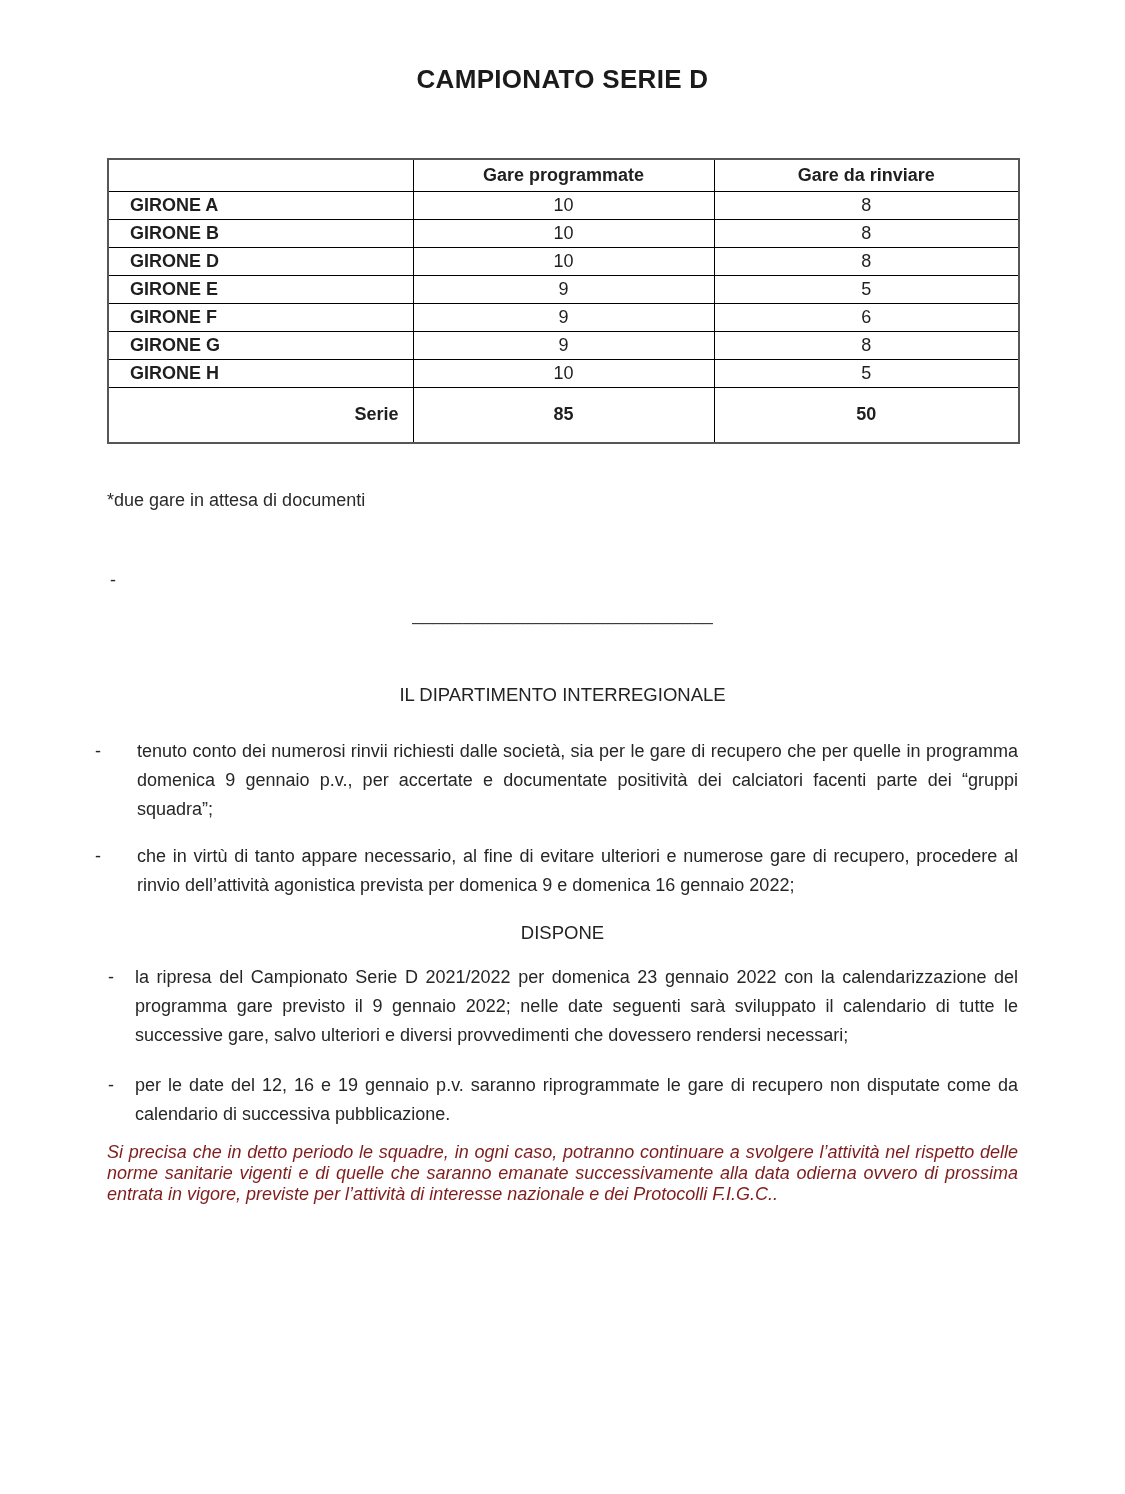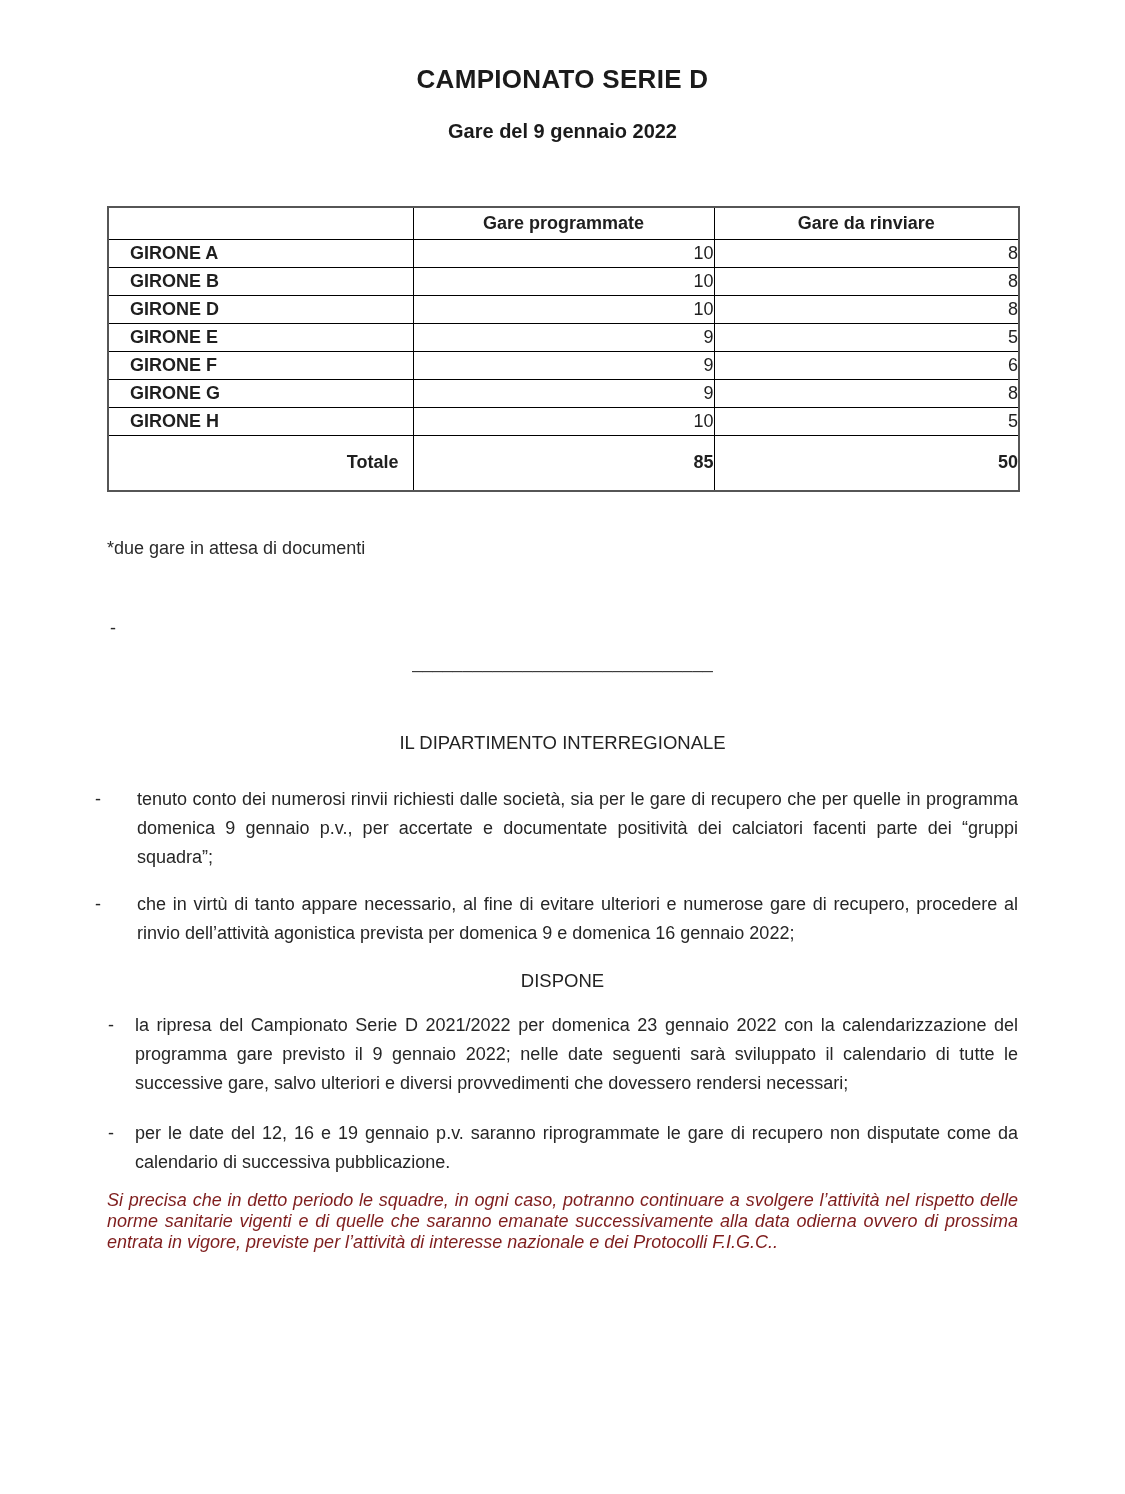--- a/index.html
+++ b/index.html
@@ -49,21 +49,21 @@
     height: 32px;
     font-weight: bold;
     text-align: center;
   }
   table.gare-table td { height: 28px; }
   td.girone {
     font-weight: bold;
     text-align: left;
     padding-left: 21px;
   }
-  td.num { text-align: right; }
+  td.num { text-align: center; }
   tr.total-row td { height: 56px; font-weight: bold; }
   td.total-label {
     text-align: right;
     padding-right: 14px;
   }
 
   .note {
     margin-top: 46px;
     font-size: 18px;
     color: #2a2a2a;
@@ -124,21 +124,20 @@
     text-align: justify;
     font-style: italic;
   }
 </style>
 </head>
 <body>
 
 <div class="page">
 
   <div class="title">CAMPIONATO SERIE D</div>
-  <div class="subtitle">Gare del 9 gennaio 2022</div>
 
   <table class="gare-table">
     <colgroup>
       <col class="c1">
         <col class="c2">
         <col class="c3">
     </colgroup>
     <thead>
       <tr>
         <th></th>
@@ -176,21 +175,21 @@
         <td class="girone">GIRONE G</td>
         <td class="num">9</td>
         <td class="num">8</td>
       </tr>
       <tr>
         <td class="girone">GIRONE H</td>
         <td class="num">10</td>
         <td class="num">5</td>
       </tr>
       <tr class="total-row">
-        <td class="total-label">Totale</td>
+        <td class="total-label">Serie</td>
         <td class="num">85</td>
         <td class="num">50</td>
       </tr>
     </tbody>
   </table>
 
   <div class="note">*due gare in attesa di documenti</div>
 
   <div class="dash-line">
     <span class="marker">-</span>

